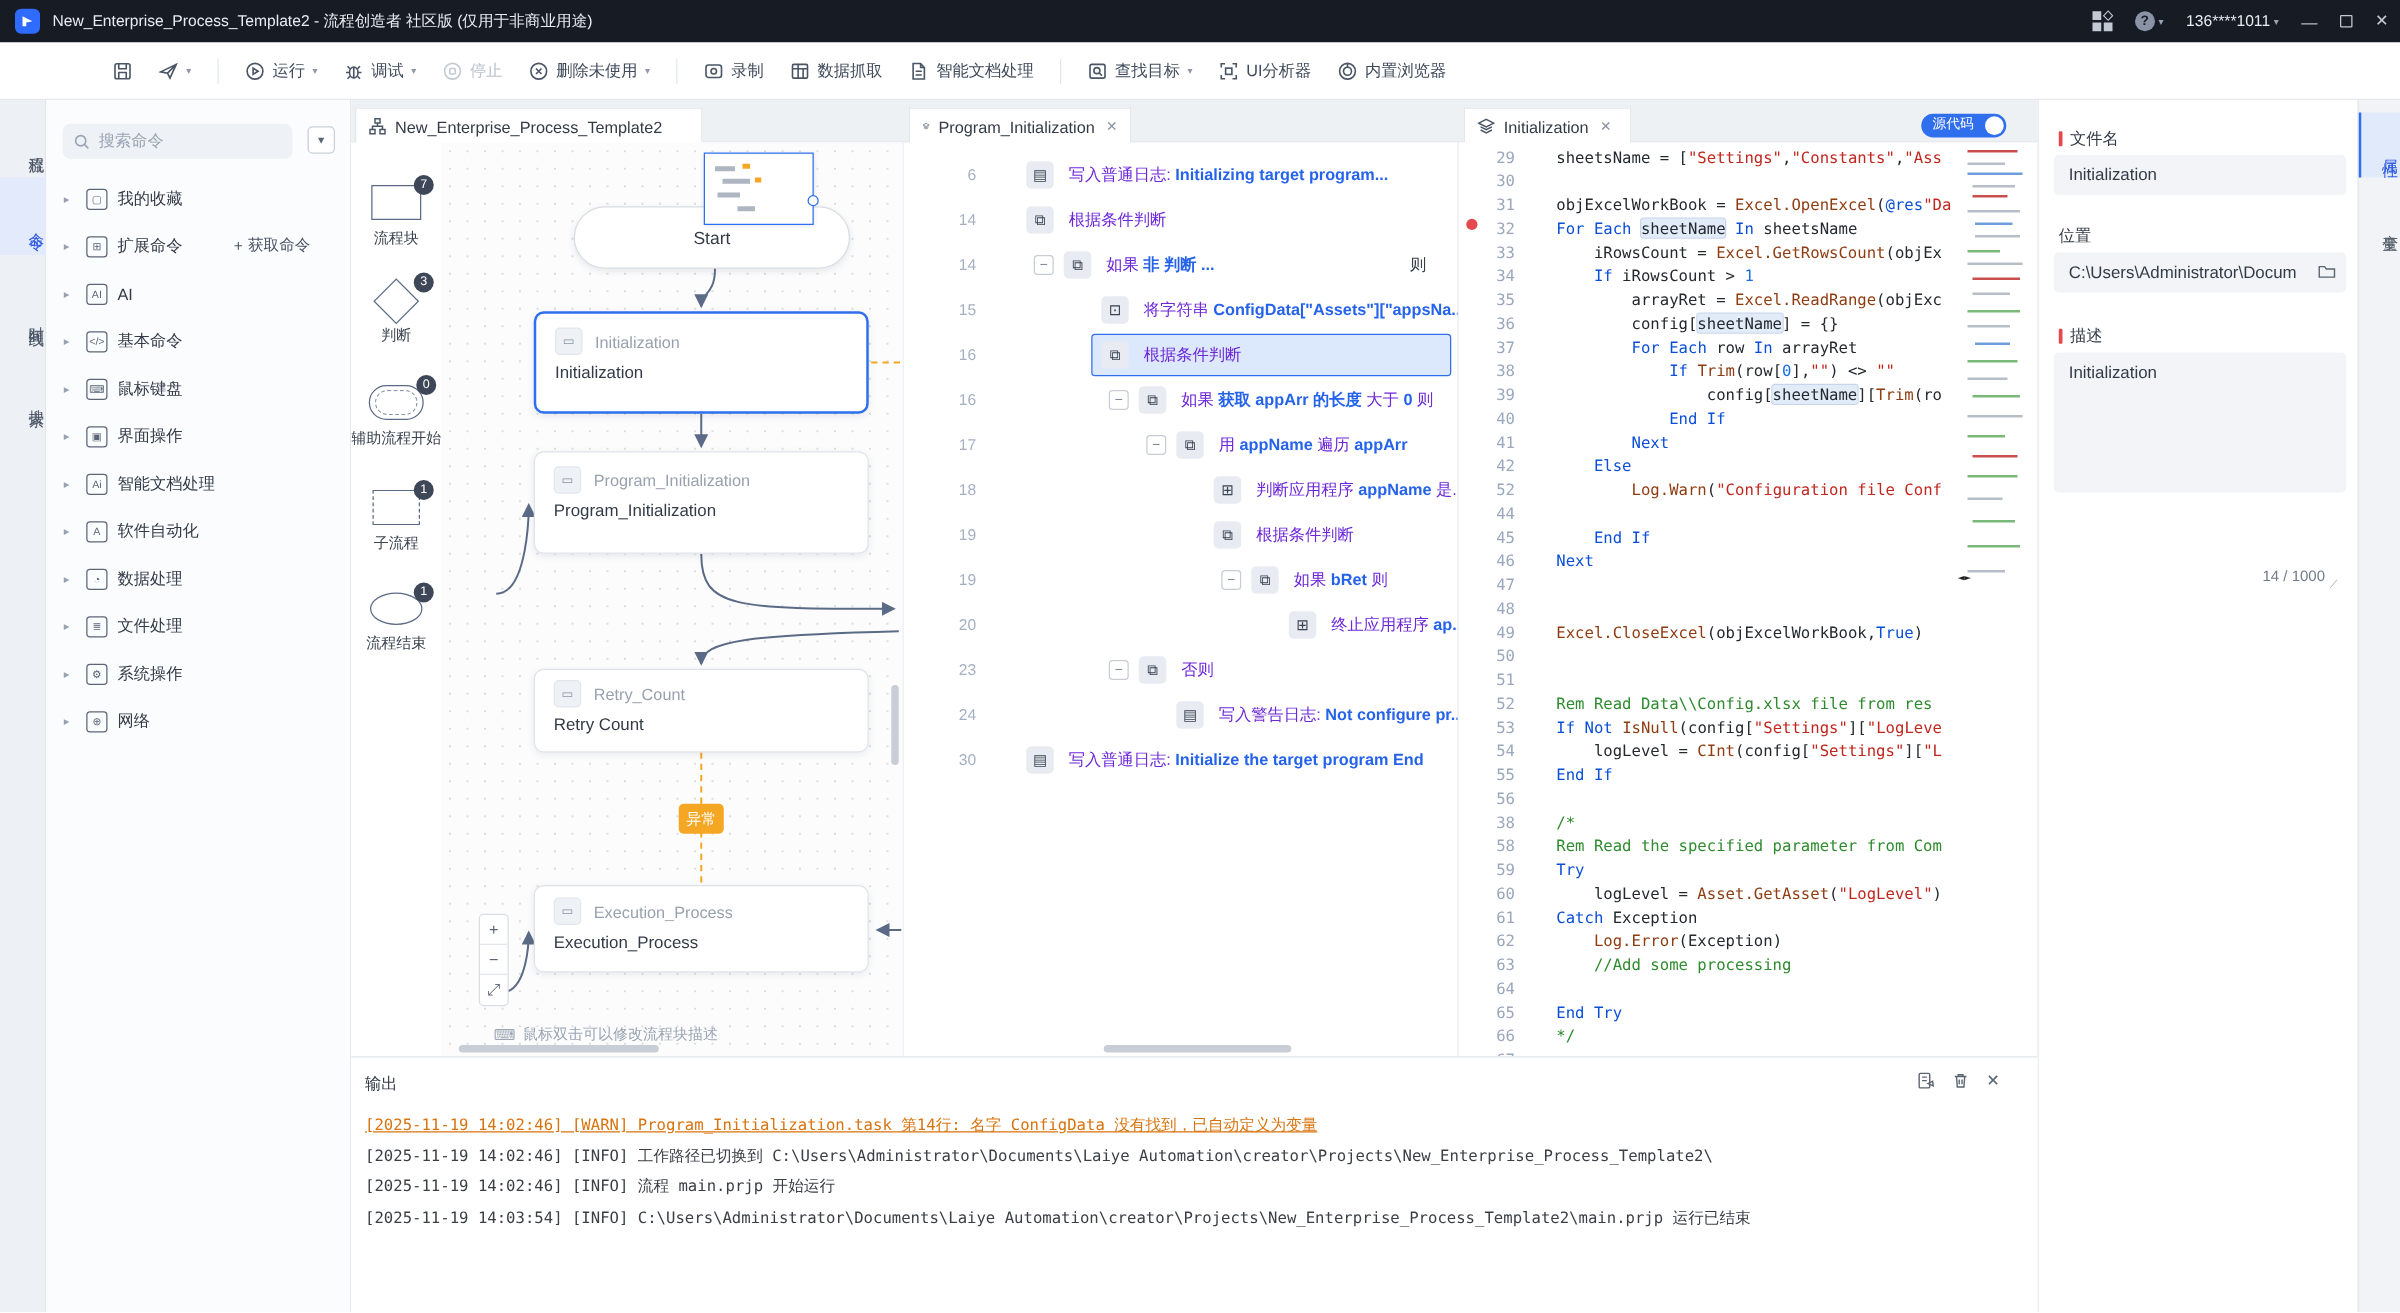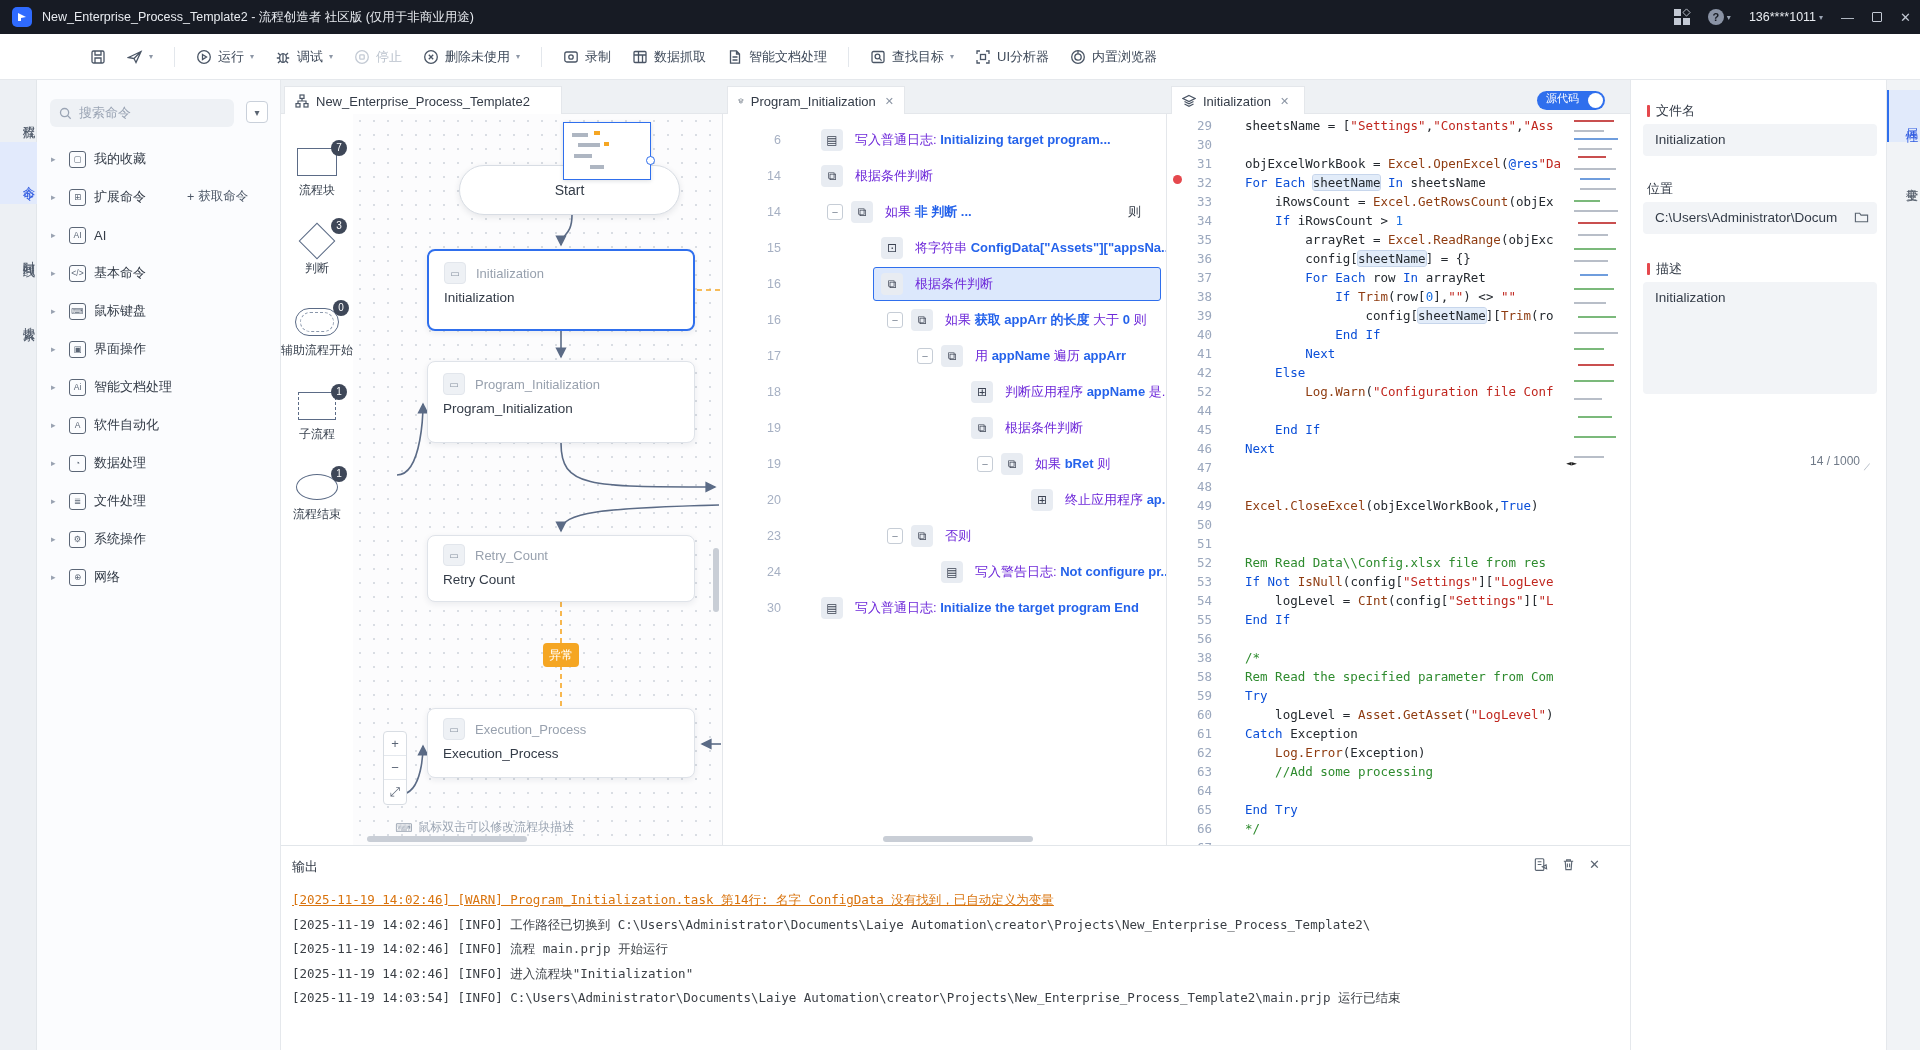--- a/index.html
+++ b/index.html
@@ -864,18 +864,17 @@
             <path d="M3 4.5 H13 M6 4.5 V3 H10 V4.5 M4.5 4.5 L5.2 13.5 H10.8 L11.5 4.5"></path>
             <path d="M6.8 7 V11 M9.2 7 V11"></path>
           </svg>
       </span>
       <span>✕</span>
     </div>
     <div class="log">
       <div class="log-warn">[2025-11-19 14:02:46] [WARN] Program_Initialization.task 第14行: 名字 ConfigData 没有找到，已自动定义为变量</div>
       <div class="log-info">[2025-11-19 14:02:46] [INFO] 工作路径已切换到 C:\Users\Administrator\Documents\Laiye Automation\creator\Projects\New_Enterprise_Process_Template2\</div>
       <div class="log-info">[2025-11-19 14:02:46] [INFO] 流程 main.prjp 开始运行</div>
-      <div class="log-info">[2025-11-19 14:02:46] [INFO] 进入流程块"Initialization"</div>
       <div class="log-info">[2025-11-19 14:03:54] [INFO] C:\Users\Administrator\Documents\Laiye Automation\creator\Projects\New_Enterprise_Process_Template2\main.prjp 运行已结束</div>
     </div>
   </div>
 
 </div>
 
 </body></html>

